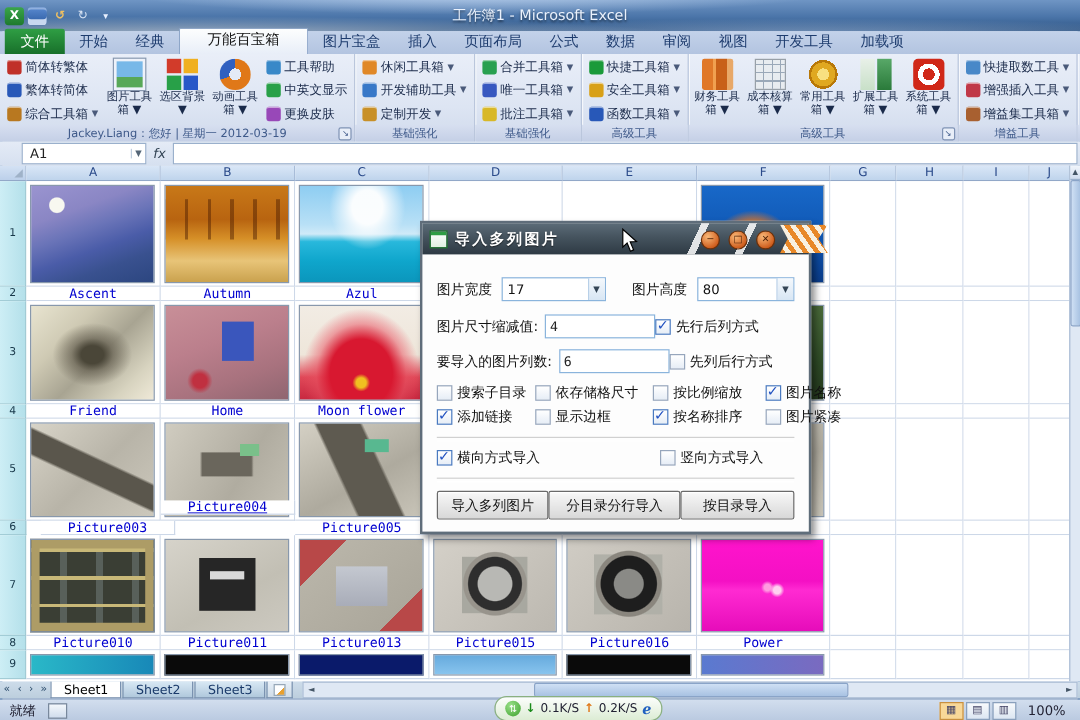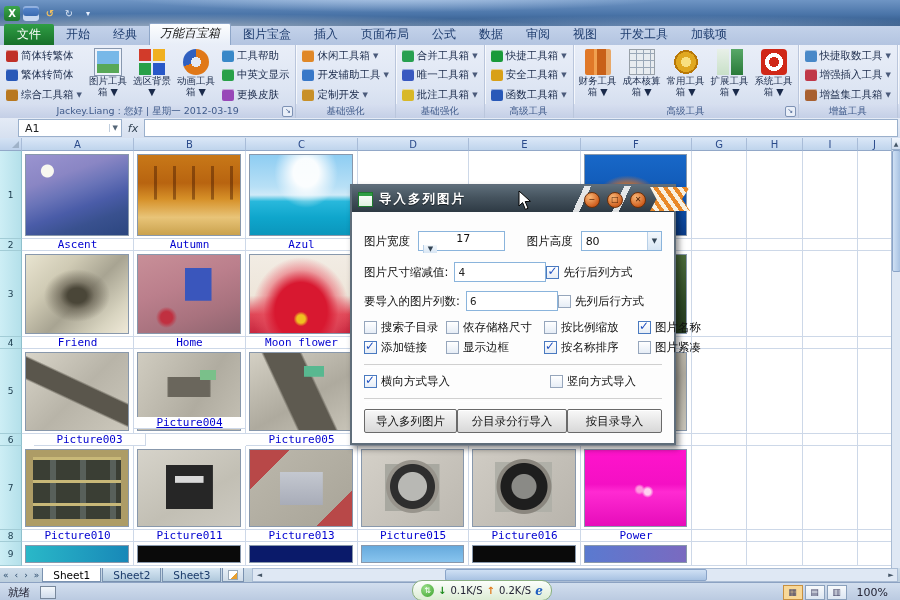--- a/index.html
+++ b/index.html
@@ -19,21 +19,21 @@
   .qi-save-icon{background:linear-gradient(#5a8ad0,#2a5aa0);box-shadow:inset 0 -5px 0 #c8d8f0,inset 0 2px 0 rgba(255,255,255,.35);}
   .qi-undo-icon{color:#f0c060;font-weight:bold;}
   .qi-redo-icon{color:#d8e4f4;}
   .qi-customize-arrow-icon{color:#e8f0ff;font-size:8px;}
   #win-title{position:absolute;left:0;right:0;text-align:center;font-size:12px;color:#eaf1fc;text-shadow:0 1px 2px rgba(0,0,0,.5);}
 
   
   #tabrow{position:absolute;left:0;top:26px;width:900px;height:19px;background:linear-gradient(180deg,#c3d2ea,#b3c4e0);display:flex;align-items:flex-end;padding-left:4px;box-sizing:border-box;}
   .tab{font-size:12px;color:#1e3c6e;padding:2px 11px 2px 11px;margin-right:1px;border-radius:2px 2px 0 0;white-space:nowrap;text-align:center;}
   .tab.file{background:linear-gradient(#2f9e44,#18702a);color:#fff;padding:2px 13px;}
-  .tab.active{background:linear-gradient(#fdfefe,#e8eef8);border:1px solid #8ea6c8;border-bottom:none;color:#111;padding:1px 10px 3px;font-style:italic;}
+  .tab.active{background:linear-gradient(#fdfefe,#e8eef8);border:1px solid #8ea6c8;border-bottom:none;color:#111;padding:1px 23px 3px;}
 
   
   #ribbon{position:absolute;left:0;top:45px;width:900px;height:73px;background:linear-gradient(180deg,#e9eef8 0%,#dde5f3 60%,#d0daec 100%);border-bottom:1px solid #9cb0cc;display:flex;}
   .rgroup{display:flex;flex-direction:column;border-right:1px solid #bac6dc;box-shadow:1px 0 0 rgba(255,255,255,.7);}
   .ritems{flex:1;display:flex;align-items:stretch;padding:1px 2px 0;}
   .rcol{display:flex;flex-direction:column;justify-content:space-between;padding:1px 1px;}
   .rsmall{display:flex;align-items:center;height:17px;padding:0 3px;border-radius:2px;white-space:nowrap;}
   .ric{width:12px;height:12px;border-radius:2px;margin-right:3px;flex:none;box-shadow:inset 0 1px 0 rgba(255,255,255,.5);}
   .rlbl{font-size:10.5px;color:#1a2a4a;}
   .rarr{font-size:7px;color:#4a5a7a;margin-left:3px;}
@@ -162,20 +162,21 @@
 <div id="app">
 
   <div id="titlebar">
     <div id="qat">
         <span class="qi qi-excel-icon">X</span>
         <span class="qi qi-save-icon"></span>
         <span class="qi qi-undo-icon">↺</span>
         <span class="qi qi-redo-icon">↻</span>
         <span class="qi qi-customize-arrow-icon">▾</span>
       </div>
+    <div id="win-title">工作簿1 - Microsoft Excel</div>
   </div>
 
   <div id="tabrow">
       <div class="tab file">文件</div>
       <div class="tab">开始</div>
       <div class="tab">经典</div>
       <div class="tab active">万能百宝箱</div>
       <div class="tab">图片宝盒</div>
       <div class="tab">插入</div>
       <div class="tab">页面布局</div>
@@ -557,21 +558,21 @@
       <span id="dlg-btns">
           <span class="dbtn">─</span>
           <span class="dbtn">□</span>
           <span class="dbtn">✕</span>
         </span>
       <span id="dlg-flag"></span>
     </div>
     <div id="dlg-body">
       <div class="drow" style="margin-top:11px;">
         <span class="dlabel">图片宽度</span>
-        <div class="combo" style="width:92px;margin-left:8px;flex-direction:column;">
+        <div class="combo" style="width:92px;margin-left:8px;">
             <span>17</span>
             <span class="ca">▼</span>
           </div>
         <span class="dlabel" style="margin-left:22px;">图片高度</span>
         <div class="combo" style="width:86px;margin-left:8px;">
             <span>80</span>
             <span class="ca">▼</span>
           </div>
       </div>
       <div class="drow" style="margin-top:11px;">

